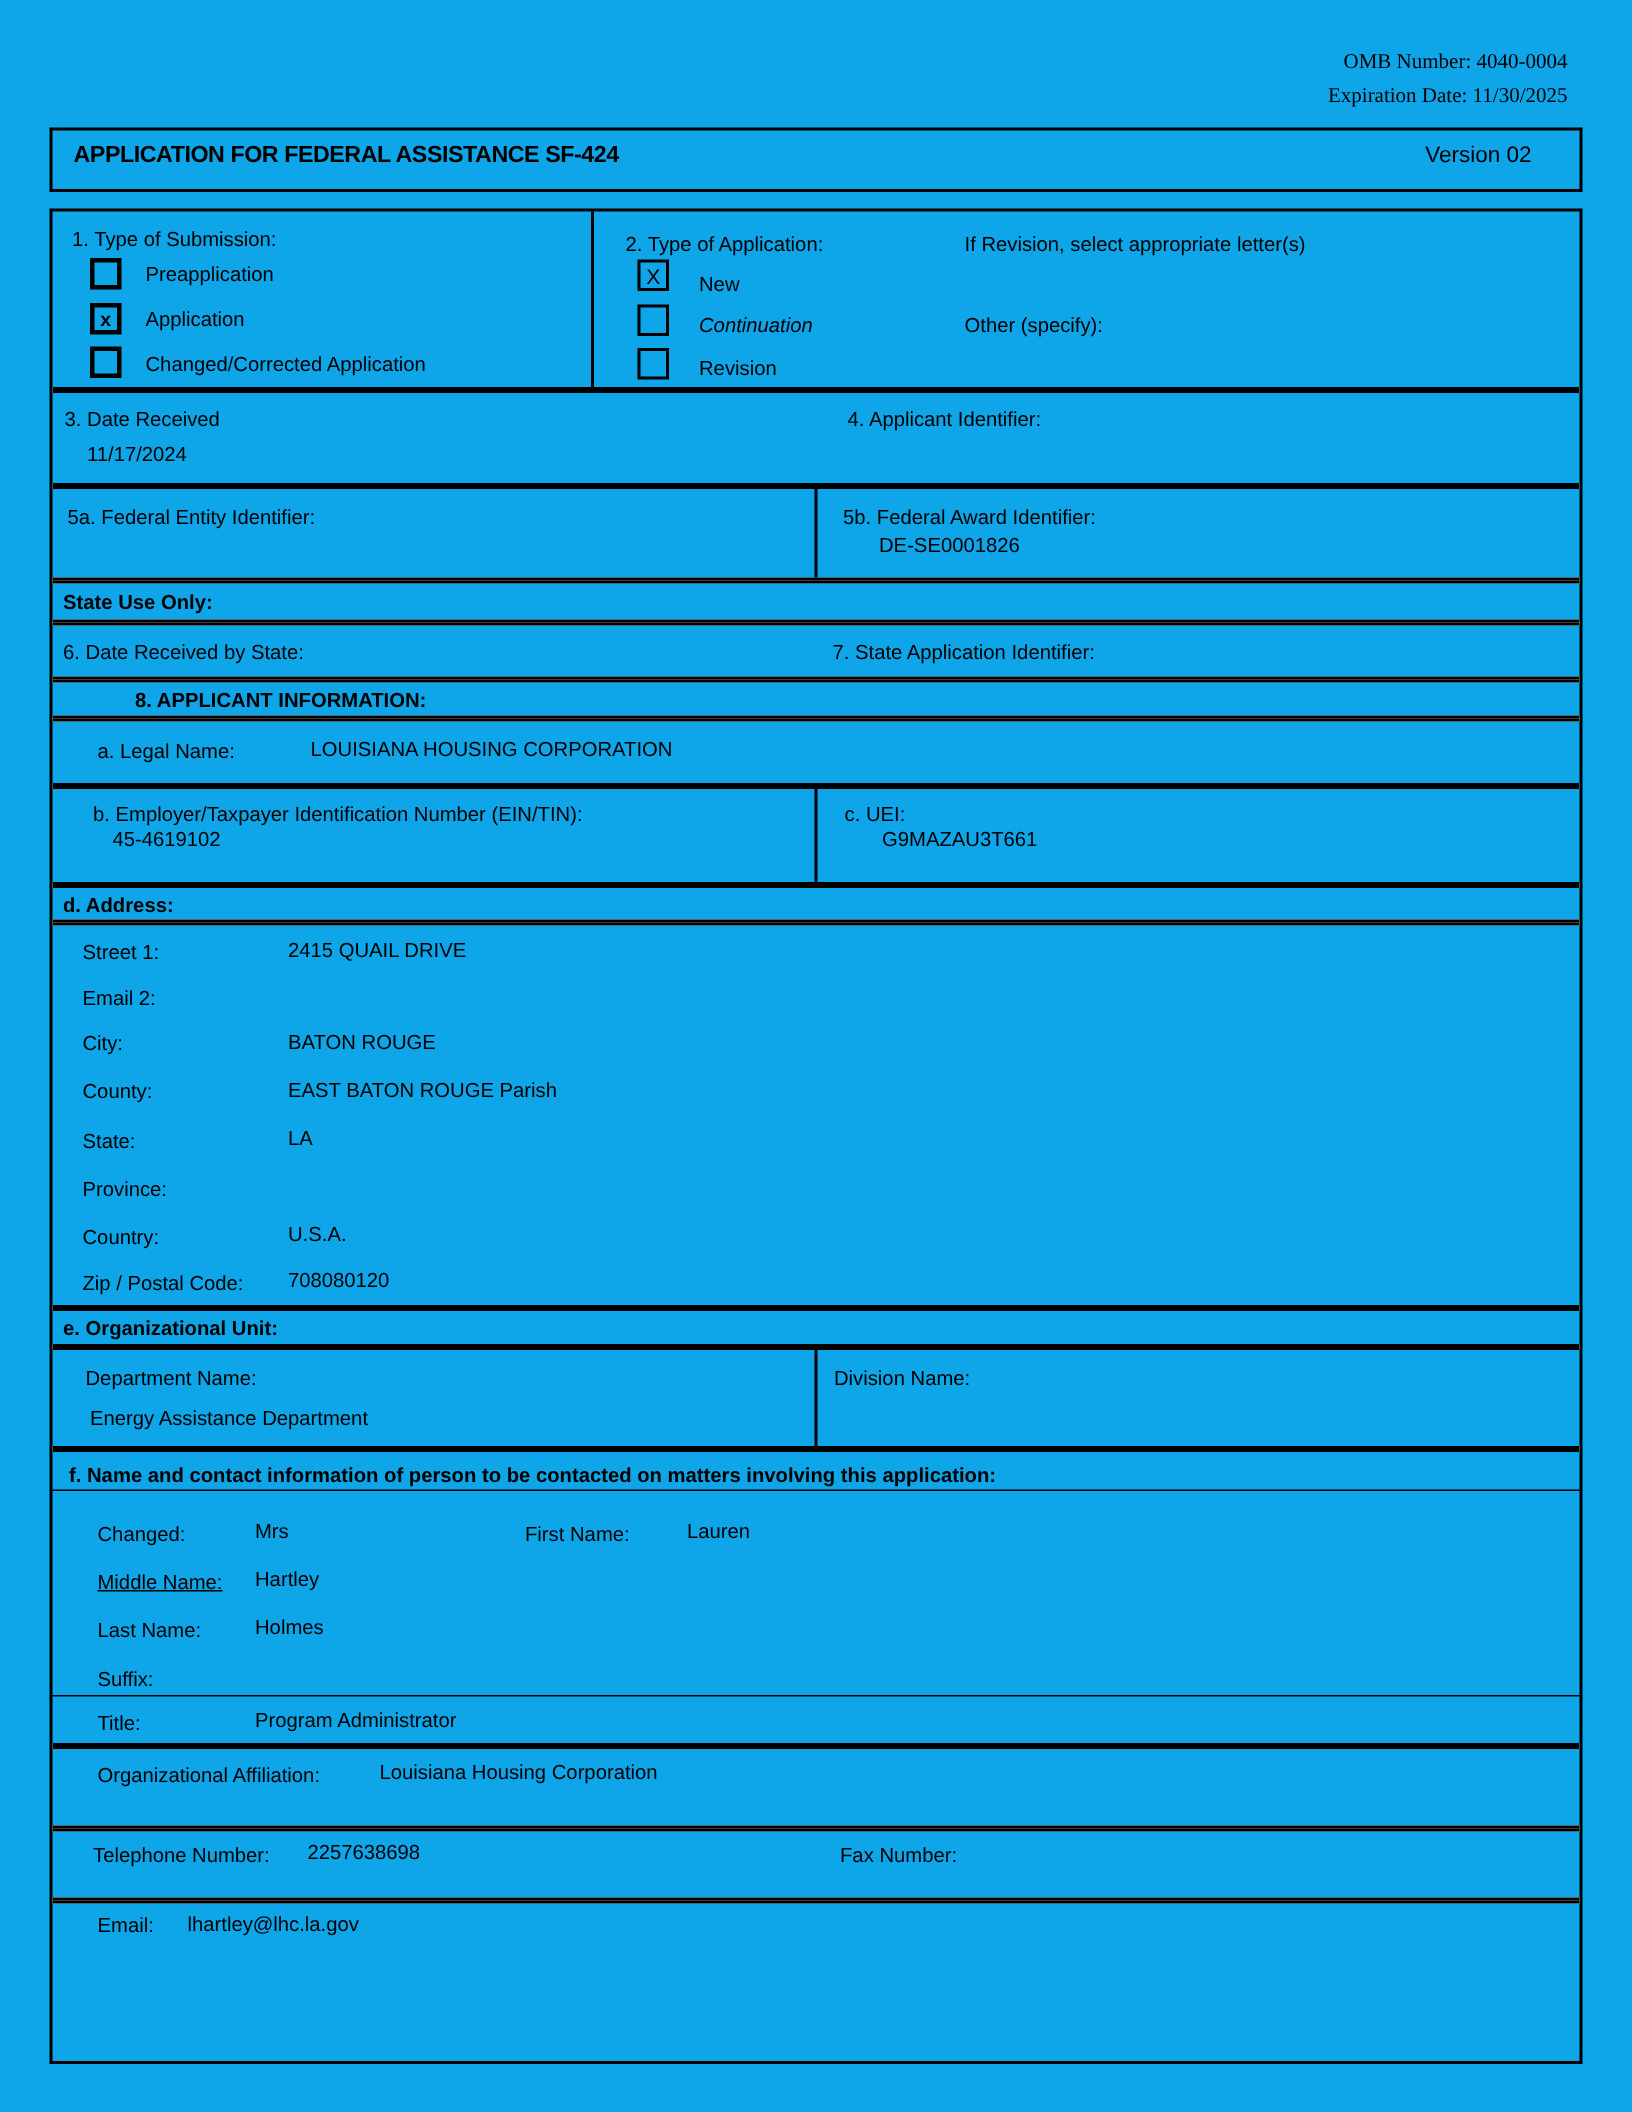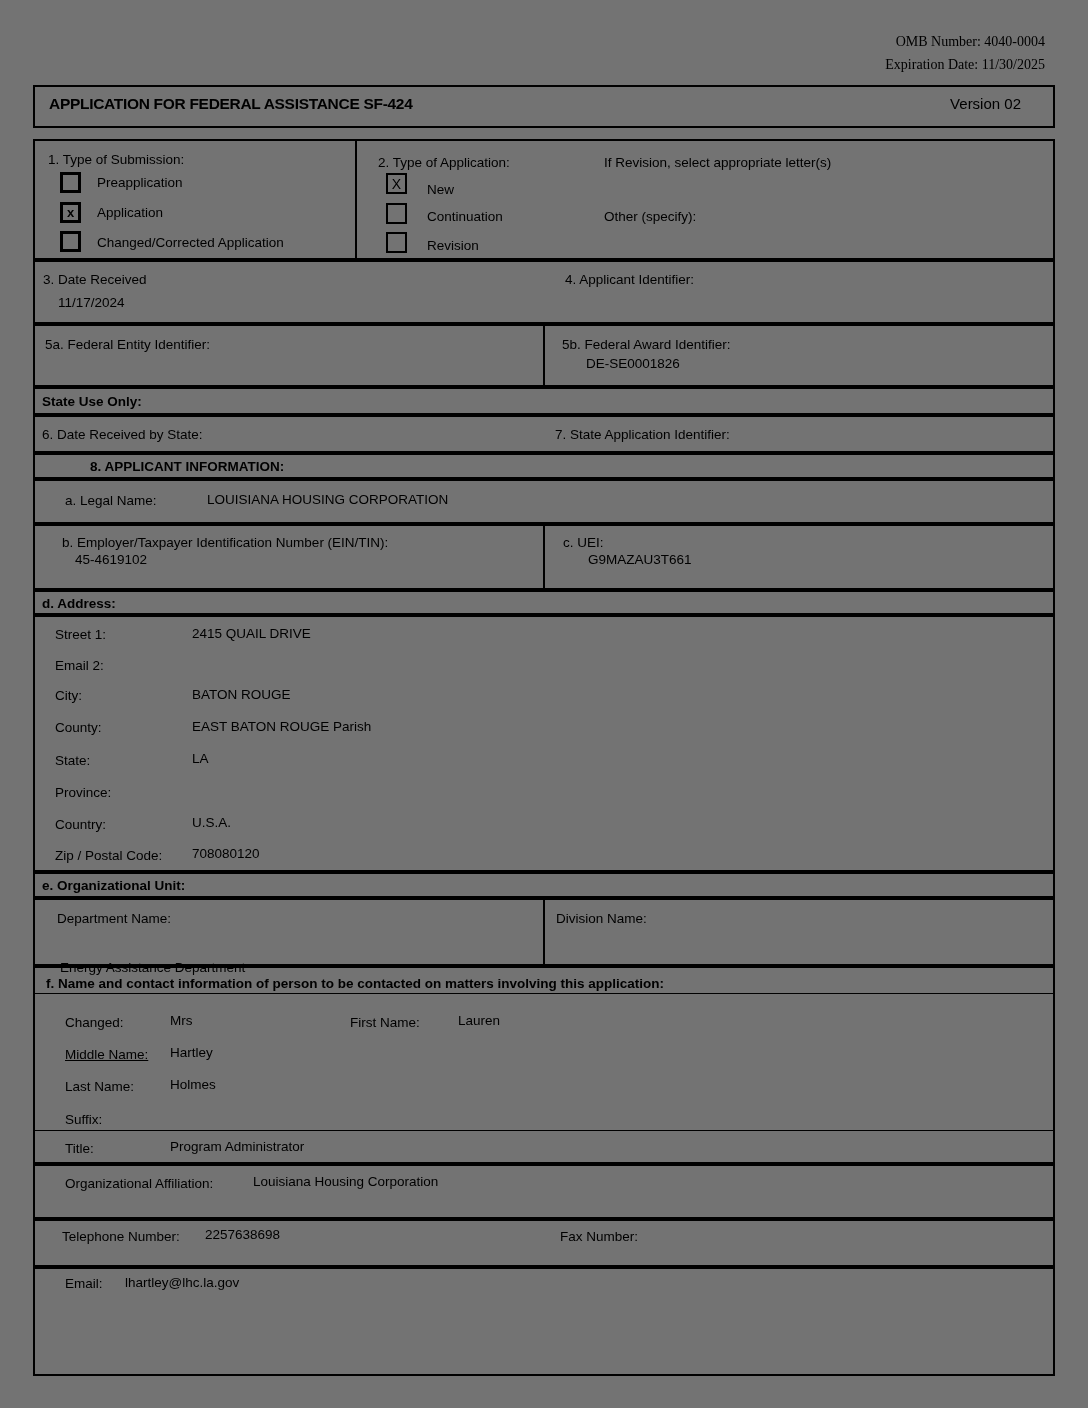--- a/index.html
+++ b/index.html
@@ -1,18 +1,18 @@
 <!DOCTYPE html>
 <html><head>
 <meta charset="utf-8">
 <style>
   * { margin:0; padding:0; box-sizing:border-box; }
   html,body { background:#fff; }
   .page {
-    position:relative; width:1088px; height:1408px; background:#737373;
+    position:relative; width:1088px; height:1408px; background:#0ea5e9;
     font-family:"Liberation Sans", sans-serif; color:#000; overflow:hidden;
   }
   .omb {
     position:absolute; top:30px; right:43px; text-align:right;
     font-family:"Liberation Serif", serif; font-size:14px; line-height:23px;
   }
   .header-box {
     position:absolute; left:33px; top:85px; width:1022px; height:43px;
     border:2px solid #000; display:flex; align-items:center;
     justify-content:space-between; padding:0 32px 6px 14px;
@@ -29,21 +29,21 @@
   .lbl, .val { position:absolute; font-size:13.5px; white-space:nowrap; }
   .bold { font-weight:bold; }
   .cb {
     position:absolute; width:21px; height:21px; border:3px solid #000;
     display:flex; align-items:center; justify-content:center;
     font-size:13px; font-weight:bold; line-height:1;
   }
   .cb.light { border-width:2px; font-weight:normal; font-size:14px; }
   
   .r1 { height:117px; display:flex; }
-  .r1-left  { width:322px; border-right:2px solid #000; position:relative; }
+  .r1-left  { width:361px; border-right:2px solid #000; position:relative; }
   .r1-right { flex:1; position:relative; }
   .r2 { height:60px; }
   .r3 { height:59px; display:flex; }
   .r4 { height:24px; }
   .r5 { height:34px; }
   .r6 { height:22px;margin-left:48px; }
   .r7 { height:41px; }
   .r8 { height:62px; display:flex; }
   .r9 { height:21px; }
   .r10 { height:253px; }
@@ -84,21 +84,21 @@
         <span class="lbl" style="left:62px; top:64px;">Application</span>
         <span class="cb" style="left:25px; top:90px;"></span>
         <span class="lbl" style="left:62px; top:94px;">Changed/Corrected Application</span>
       </div>
       <div class="r1-right">
         <span class="lbl" style="left:21px; top:14px;">2. Type of Application:</span>
         <span class="lbl" style="left:247px; top:14px;">If Revision, select appropriate letter(s)</span>
         <span class="cb light" style="left:29px; top:32px;">X</span>
         <span class="lbl" style="left:70px; top:41px;">New</span>
         <span class="cb light" style="left:29px; top:62px;"></span>
-        <span class="lbl" style="left:70px; top:68px;">Continuation</span>
+        <span class="lbl" style="left:70px; top:68px;font-style:italic;">Continuation</span>
         <span class="lbl" style="left:247px; top:68px;">Other (specify):</span>
         <span class="cb light" style="left:29px; top:91px;"></span>
         <span class="lbl" style="left:70px; top:97px;">Revision</span>
       </div>
     </div>
     <div class="rule"></div>
 
     <div class="row r2">
       <span class="lbl" style="left:8px; top:10px;">3. Date Received</span>
       <span class="val" style="left:23px; top:33px;">11/17/2024</span>
@@ -179,21 +179,21 @@
     <div class="rule"></div>
 
     <div class="row r11">
       <span class="lbl bold" style="left:7px; top:4px;">e. Organizational Unit:</span>
     </div>
     <div class="rule"></div>
 
     <div class="row r12">
       <div class="cell-left">
         <span class="lbl" style="left:22px; top:11px;">Department Name:</span>
-        <span class="val" style="left:25px; top:38px;margin-top:22px;">Energy Assistance Department</span>
+        <span class="val" style="left:25px; top:38px;">Energy Assistance Department</span>
       </div>
       <div class="cell-right">
         <span class="lbl" style="left:11px; top:11px;">Division Name:</span>
         <span class="val" style="left:14px; top:38px;"></span>
       </div>
     </div>
     <div class="rule"></div>
 
     <div class="row r13">
       <span class="lbl bold" style="left:11px; top:8px;">f. Name and contact information of person to be contacted on matters involving this application:</span>

